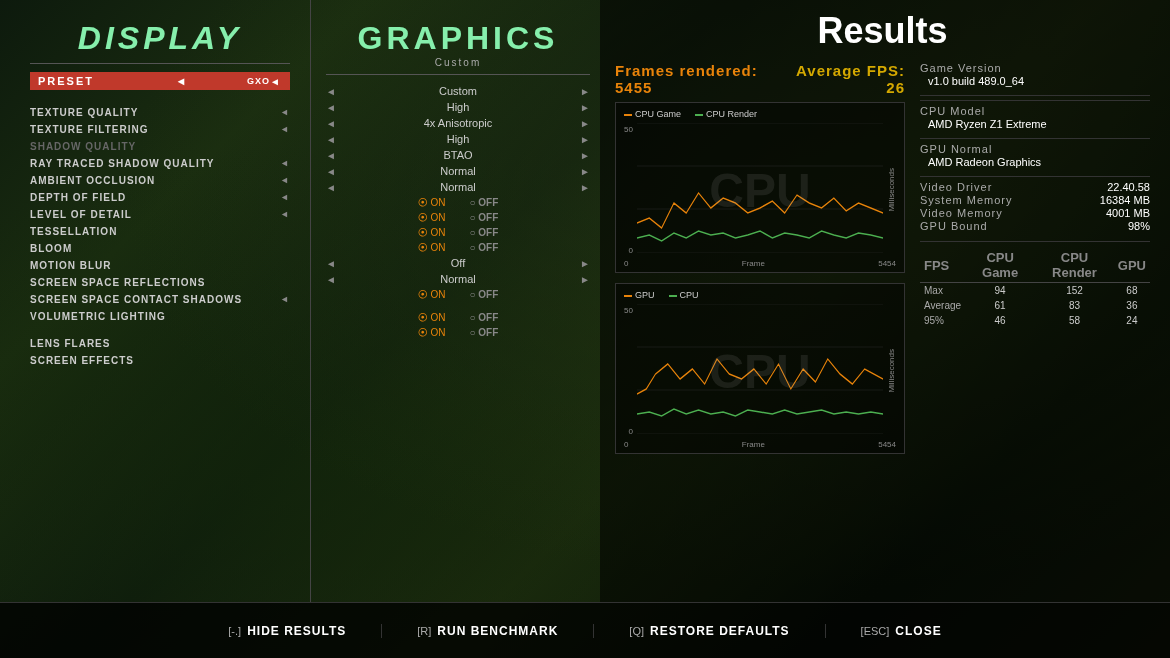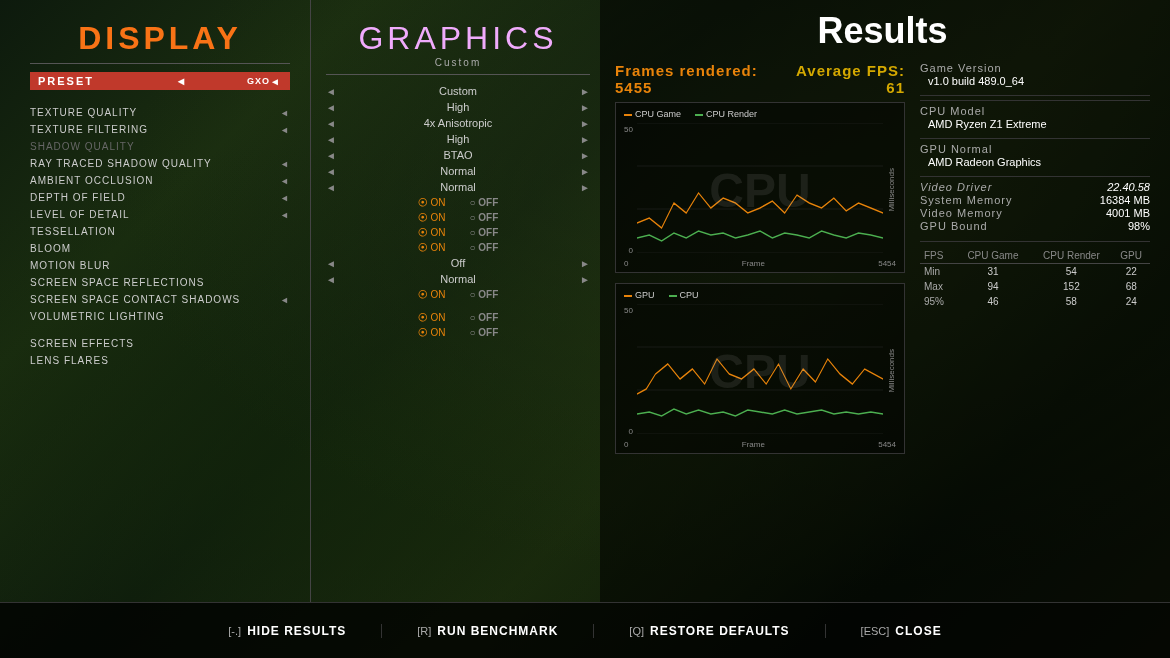--- a/index.html
+++ b/index.html
@@ -45,25 +45,26 @@
 
     
     .display-panel {
       width: 310px;
       padding: 20px 20px 10px 30px;
       flex-shrink: 0;
     }
     .display-title {
       font-size: 32px;
       font-weight: bold;
-      color: #f97316;
+      color: #86efac;
       letter-spacing: 4px;
       text-align: center;
       text-transform: uppercase;
       margin-bottom: 6px;
+      font-style: italic;
     }
     .divider-h {
       height: 1px;
       background: #555;
       margin-bottom: 8px;
     }
     .preset-bar {
       background: #c0392b;
       color: #fff;
       font-weight: bold;
@@ -94,22 +95,22 @@
     .settings-list {
       list-style: none;
     }
     .settings-list li {
       font-size: 10px;
       color: #ccc;
       letter-spacing: 1px;
       text-transform: uppercase;
       padding: 3px 0;
       display: flex;
-      align-items: center;
       justify-content: space-between;
+      font-weight: bold;
     }
     .settings-list li.dim {
       color: #666;
     }
     .settings-list li .arrow {
       color: #888;
       font-size: 9px;
     }
     .settings-list .spacer {
       height: 10px;
@@ -123,22 +124,22 @@
       border-left: 1px solid #444;
     }
     .graphics-header {
       display: flex;
       flex-direction: column;
       align-items: center;
       margin-bottom: 6px;
     }
     .graphics-title {
       font-size: 32px;
-      font-weight: normal;
-      color: #f0abfc;
+      font-weight: bold;
+      color: #86efac;
       letter-spacing: 4px;
       text-transform: uppercase;
     }
     .graphics-preset-label {
       font-size: 10px;
       color: #aaa;
       letter-spacing: 2px;
     }
 
     .graphics-divider {
@@ -291,23 +292,23 @@
     .perf-table {
       width: 100%;
       border-collapse: collapse;
       margin-top: 6px;
       font-size: 10px;
     }
     .perf-table th {
       color: #888;
       text-align: center;
       padding: 2px 4px;
-      font-weight: normal;
+      font-weight: bold;
       border-bottom: 1px solid #444;
-      font-size: 10px;
+      font-size: 13px;
     }
     .perf-table td {
       color: #ccc;
       text-align: center;
       padding: 2px 4px;
     }
     .perf-table tr:first-child th:first-child { text-align: left; }
     .perf-table td:first-child { text-align: left; color: #aaa; }
 
     
@@ -402,24 +403,24 @@
           </li>
         <li>
             <span>SCREEN SPACE CONTACT SHADOWS</span>
             <span class="arrow">◄</span>
           </li>
         <li>
             <span>VOLUMETRIC LIGHTING</span>
           </li>
         <li class="spacer"></li>
         <li>
+            <span>LENS FLARES</span>
+          </li>
+        <li>
             <span>SCREEN EFFECTS</span>
-          </li>
-        <li>
-            <span>LENS FLARES</span>
           </li>
       </ul>
     </div>
 
     <div class="graphics-panel">
       <div class="graphics-header">
         <div class="graphics-title">GRAPHICS</div>
         <div class="graphics-preset-label">Custom</div>
       </div>
       <div class="graphics-divider"></div>
@@ -501,21 +502,21 @@
       </div>
     </div>
 
     <div class="results-panel">
       <div class="results-title">Results</div>
 
       <div class="results-stats-row">
         <div class="charts-col">
           <div style="display:flex; justify-content:space-between; margin-bottom:6px;gap:8px;">
             <div class="frames-rendered">Frames rendered: 5455</div>
-            <div class="avg-fps">Average FPS: 61</div>
+            <div class="avg-fps">Average FPS: 26</div>
           </div>
 
           <div class="chart-container">
             <div class="chart-legend">
               <span><span class="legend-dot" style="background:#e8830a;"></span>CPU Game</span>
               <span><span class="legend-dot" style="background:#4caf50;"></span>CPU Render</span>
             </div>
             <div style="display:flex; align-items:center;">
               <div style="display:flex; flex-direction:column; justify-content:space-between; height:130px; margin-right:4px; font-size:8px; color:#888; align-items:flex-end;">
                 <span>50</span>
@@ -594,21 +595,21 @@
             <div class="info-label">CPU Model</div>
             <div class="info-value">AMD Ryzen Z1 Extreme</div>
           </div>
           <div class="info-divider"></div>
           <div class="info-section">
             <div class="info-label">GPU Normal</div>
             <div class="info-value">AMD Radeon Graphics</div>
           </div>
           <div class="info-divider"></div>
           <div class="info-section">
-            <div style="display:flex; justify-content:space-between;font-style:italic;">
+            <div style="display:flex; justify-content:space-between;">
               <div class="info-label">Video Driver</div>
               <div class="info-value">22.40.58</div>
             </div>
             <div style="display:flex; justify-content:space-between;">
               <div class="info-label">System Memory</div>
               <div class="info-value">16384 MB</div>
             </div>
             <div style="display:flex; justify-content:space-between;">
               <div class="info-label">Video Memory</div>
               <div class="info-value">4001 MB</div>
@@ -624,30 +625,30 @@
             <thead>
               <tr>
                 <th>FPS</th>
                 <th>CPU Game</th>
                 <th>CPU Render</th>
                 <th>GPU</th>
               </tr>
             </thead>
             <tbody>
               <tr>
-                <td>Min</td>
-                <td>31</td>
-                <td>54</td>
-                <td>22</td>
-              </tr>
-              <tr>
                 <td>Max</td>
                 <td>94</td>
                 <td>152</td>
                 <td>68</td>
+              </tr>
+              <tr>
+                <td>Average</td>
+                <td>61</td>
+                <td>83</td>
+                <td>36</td>
               </tr>
               <tr>
                 <td>95%</td>
                 <td>46</td>
                 <td>58</td>
                 <td>24</td>
               </tr>
             </tbody>
           </table>
         </div>

